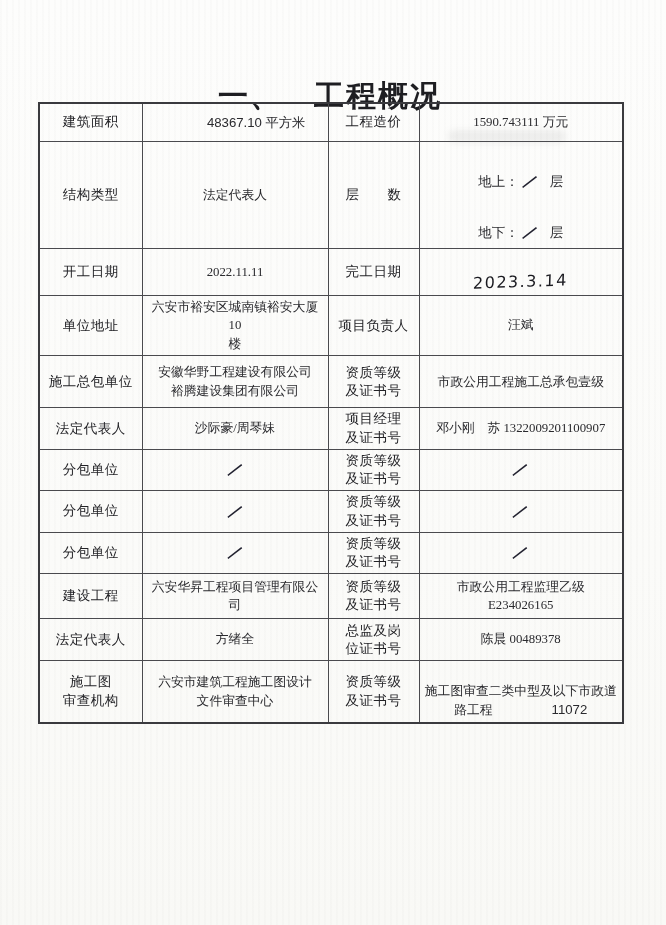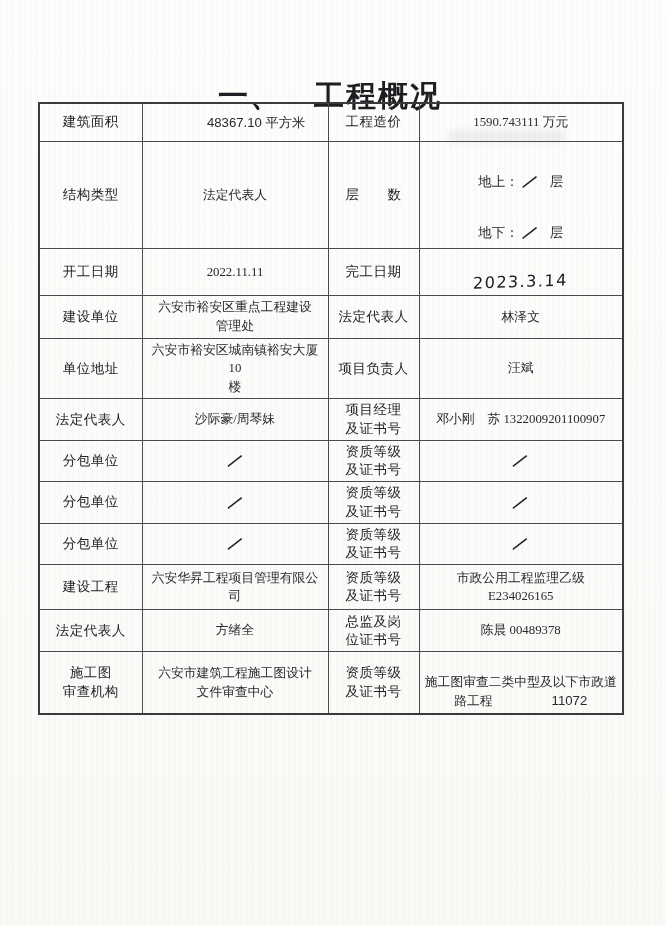--- a/index.html
+++ b/index.html
@@ -98,38 +98,39 @@
 
     <tr class="r5">
       <td class="lab">开工日期</td>
       <td class="val">2022.11.11</td>
       <td class="lab">完工日期</td>
       <td class="val" colspan="3">
         <span class="hand">2023.3.14</span>
       </td>
     </tr>
 
-    <tr class="r6">
-      <td class="lab">建设单位</td>
-      <td class="val">六安市裕安区重点工程建设
-管理处</td>
-      <td class="lab">法定代表人</td>
-      <td class="val" colspan="3">林泽文</td>
-    </tr>
 
     <tr class="r7">
       <td class="lab">单位地址</td>
       <td class="val">六安市裕安区城南镇裕安大厦 10
 楼</td>
       <td class="lab">项目负责人</td>
       <td class="val" colspan="3">汪斌</td>
     </tr>
 
 
 
+    <tr class="r10">
+      <td class="lab">施工总包单位</td>
+      <td class="val">安徽华野工程建设有限公司
+裕腾建设集团有限公司</td>
+      <td class="lab">资质等级
+及证书号</td>
+      <td class="val" colspan="3">市政公用工程施工总承包壹级</td>
+    </tr>
 
     <tr class="r11">
       <td class="lab">法定代表人</td>
       <td class="val">沙际豪/周琴妹</td>
       <td class="lab">项目经理
 及证书号</td>
       <td class="val" colspan="3">邓小刚　苏 1322009201100907</td>
     </tr>
 
     <tr class="r12">

